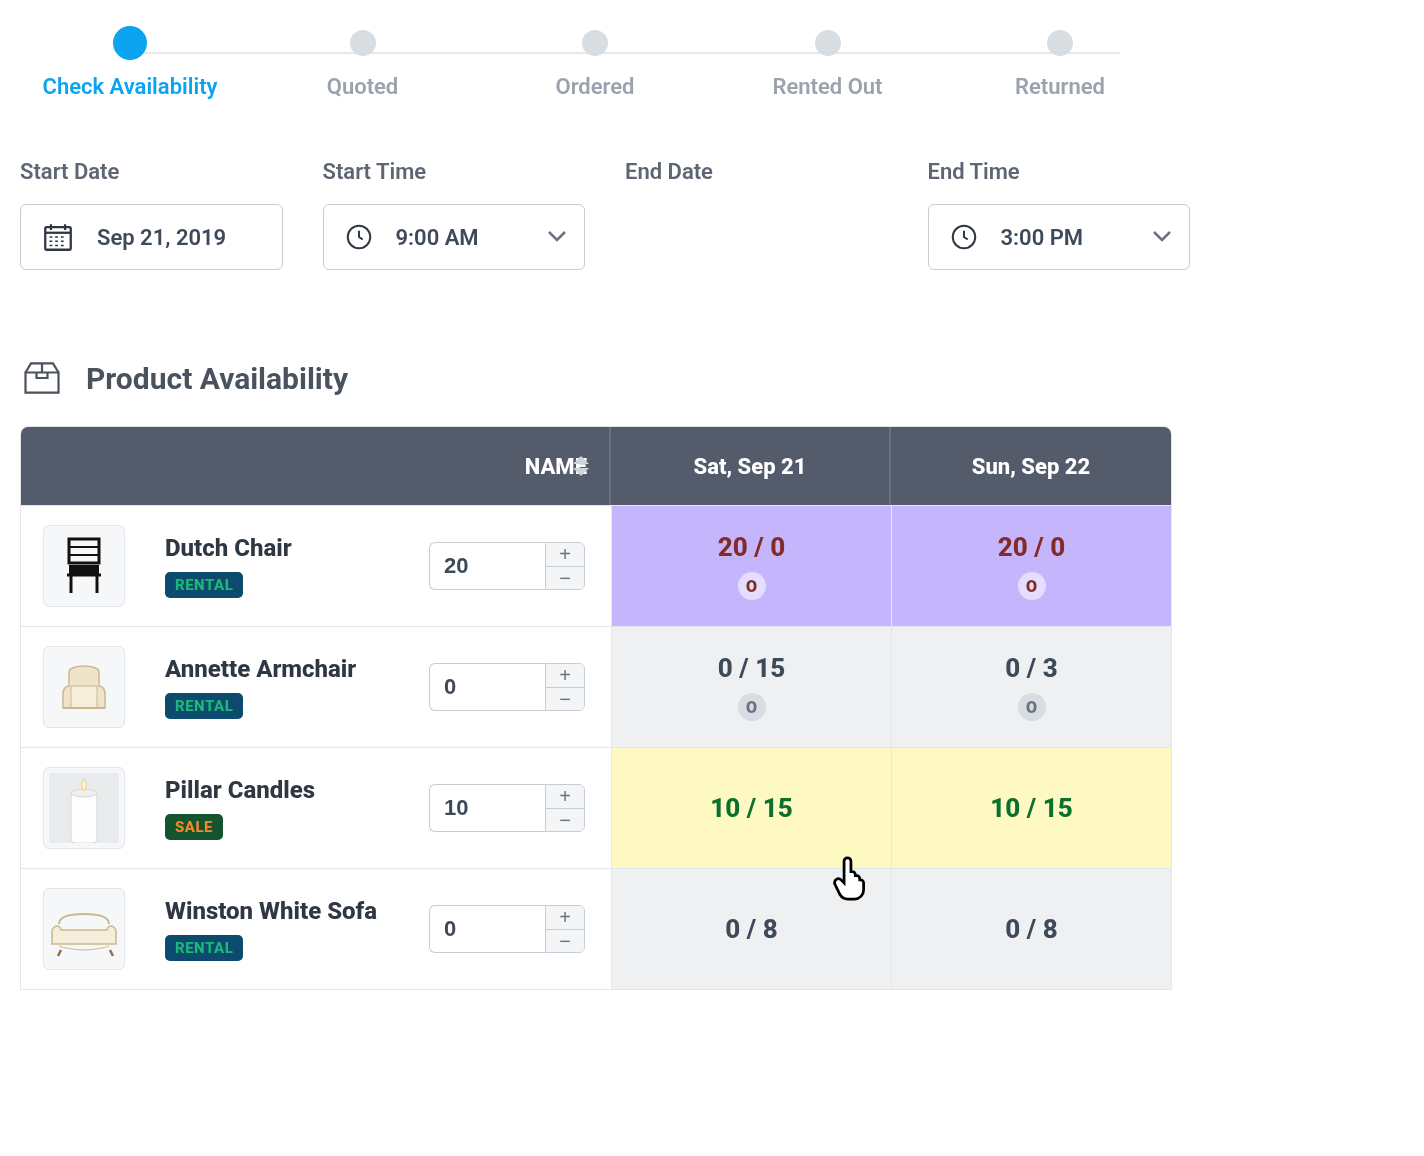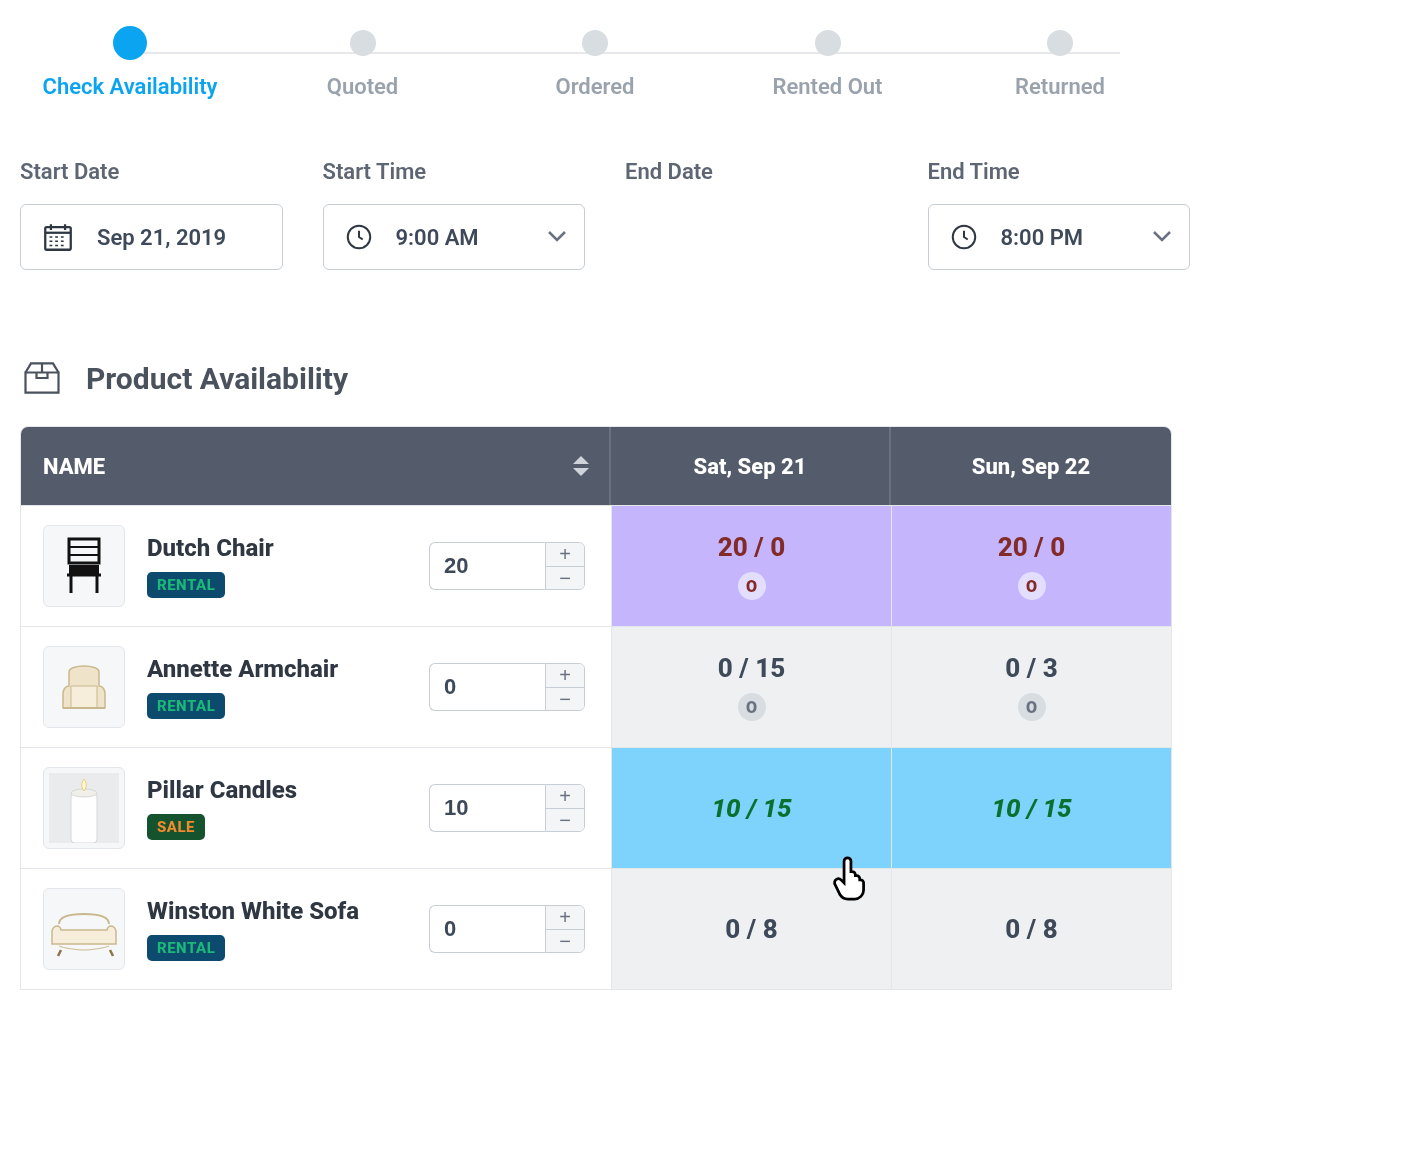--- a/index.html
+++ b/index.html
@@ -128,21 +128,21 @@
     font-size: 22px;
     height: 78px;
   }
   .th {
     display: flex;
     align-items: center;
     padding: 0 22px;
     border-right: 2px solid #6a7180;
   }
   .th:last-child { border-right: none; }
-  .th.name { justify-content: flex-start; position: relative; }
+  .th.name { justify-content: flex-end; position: relative; }
   .th.date { justify-content: center; }
   .sort-arrows {
     position: absolute;
     right: 20px;
     display: flex;
     flex-direction: column;
     gap: 4px;
   }
   .sort-arrows .tri {
     width: 0; height: 0;
@@ -156,21 +156,21 @@
   .trow {
     display: grid;
     grid-template-columns: 590px 280px 280px;
     border-top: 1px solid #e3e6ea;
   }
 
   .cell-name {
     display: flex;
     align-items: center;
     padding: 14px 20px 14px 22px;
-    gap: 22px;
+    gap: 40px;
     min-height: 120px;
   }
   .thumb {
     width: 82px; height: 82px;
     border: 1px solid #e3e6ea;
     border-radius: 6px;
     background: #f6f7f8;
     display: flex; align-items: center; justify-content: center;
     overflow: hidden;
   }
@@ -233,21 +233,21 @@
     align-items: center;
     justify-content: center;
     gap: 10px;
     font-size: 26px;
     font-weight: 800;
     border-left: 1px solid #e3e6ea;
     position: relative;
   }
   .cell-avail.neutral { background: #eef0f2; color: #3e4a59; }
   .cell-avail.over { background: #c4b5fd; color: #832b27; }
-  .cell-avail.ok { background: #7dd3fc; color: #0b6f2d; font-style: italic; }
+  .cell-avail.ok { background: #fef9c3; color: #0b6f2d; }
   .avail-info {
     width: 28px; height: 28px;
     border-radius: 50%;
     background: rgba(255,255,255,0.55);
     color: inherit;
     display: flex; align-items: center; justify-content: center;
     font-size: 16px; font-weight: 900;
   }
   .cell-avail.neutral .avail-info {
     background: #d8dde2; color: #6a7180;
@@ -325,21 +325,21 @@
     <div class="dt-label">End Date</div>
   </div>
 
   <div class="dt-group">
     <div class="dt-label">End Time</div>
     <div class="dt-field">
       <svg class="clock" viewBox="0 0 24 24" fill="none" stroke="#2f3742" stroke-width="1.6">
         <circle cx="12" cy="12" r="9"></circle>
         <path d="M12 7v5l3 2"></path>
       </svg>
-      <span>8:00 PM</span>
+      <span>3:00 PM</span>
       <svg class="chev" width="18" height="12" viewBox="0 0 18 12">
         <path d="M1 1l8 8 8-8" fill="none" stroke="#6a7180" stroke-width="2.5"></path>
       </svg>
     </div>
   </div>
 
 </div>
 
 <div class="section-header">
   <svg class="box-icon" viewBox="0 0 48 40" fill="none" stroke="#4a525d" stroke-width="2.4">

